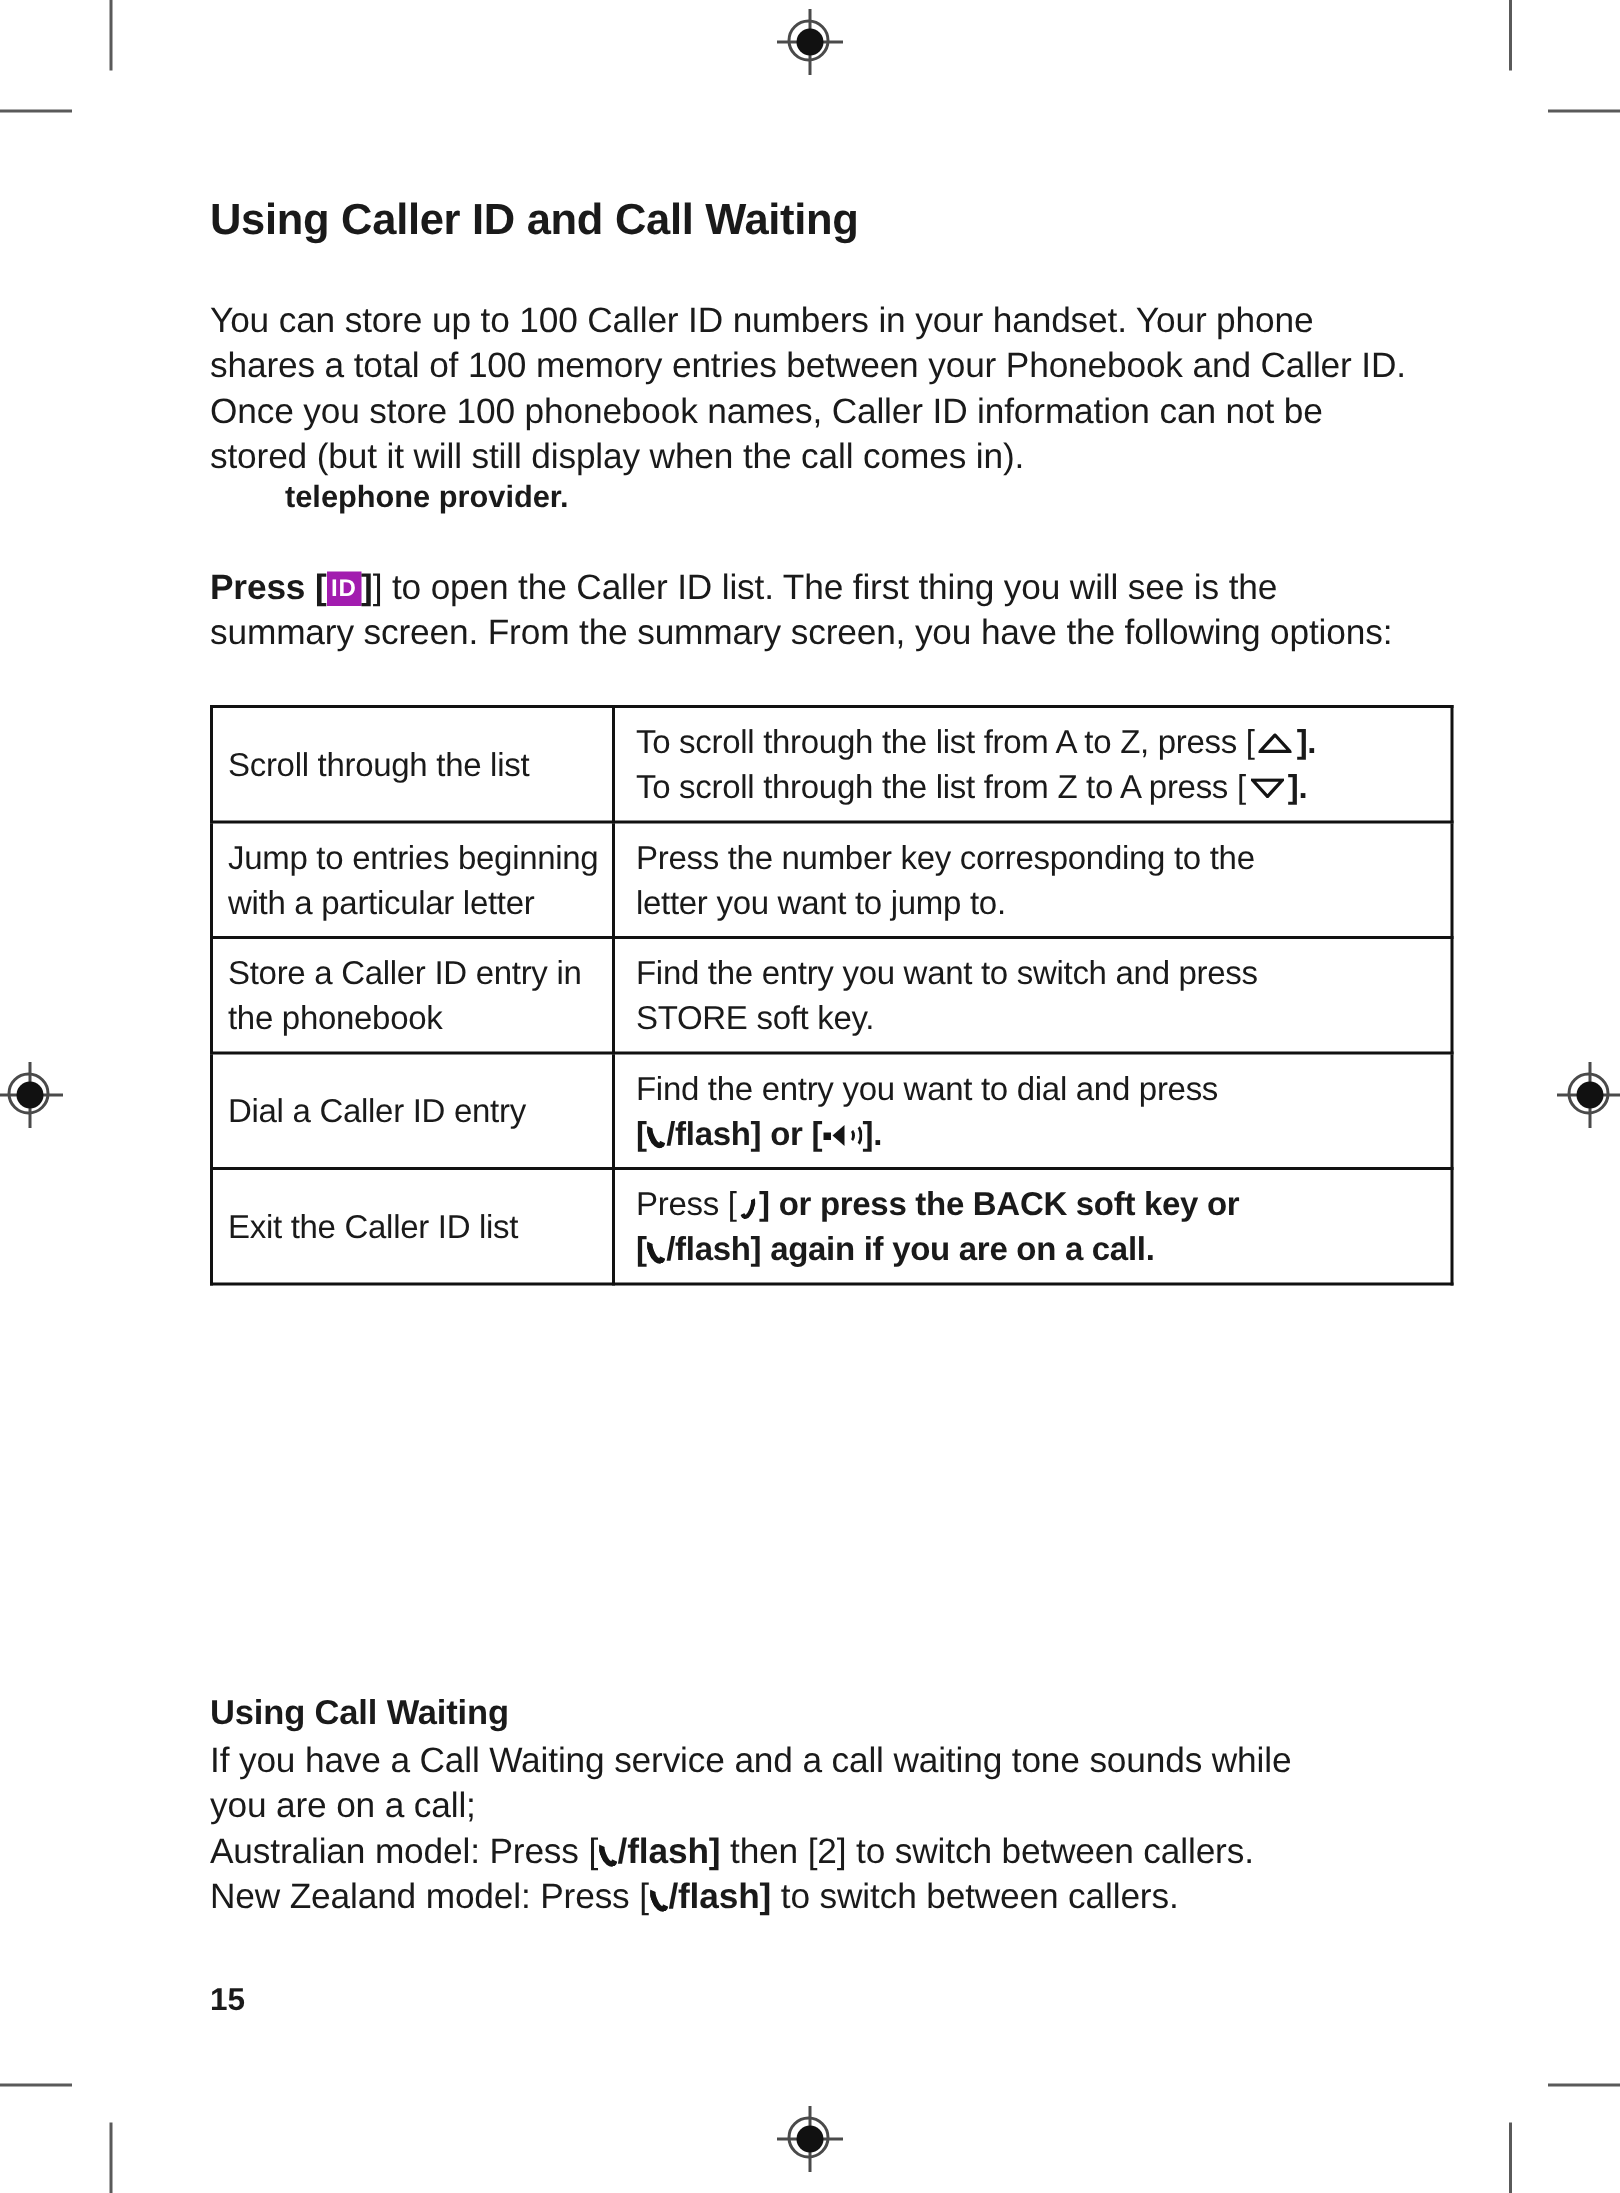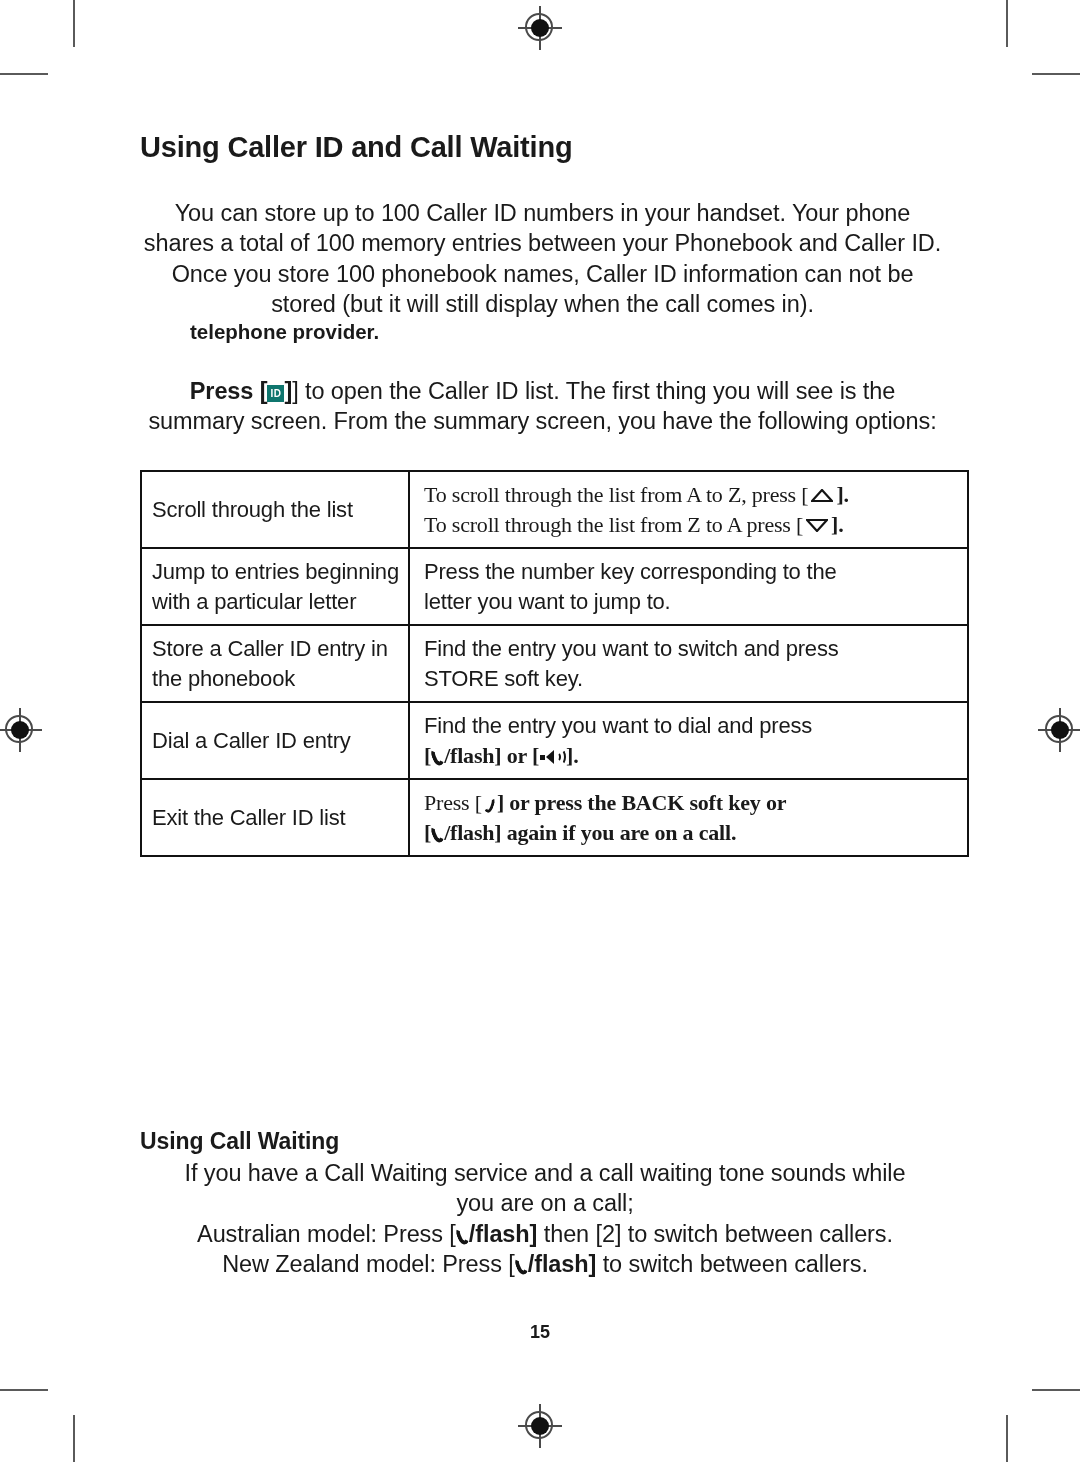--- a/index.html
+++ b/index.html
@@ -80,21 +80,20 @@
     top: 131px;
     left: 0;
     white-space: nowrap;
     text-align: center;
   }
 
   .body-text {
     font-size: 23.5px;
     line-height: 30.4px;
     letter-spacing: -0.1px;
-    text-align: center;
   }
 
   .intro {
     position: absolute;
     top: 198px;
     left: 0;
     width: 805px;
   }
 
   .note {
@@ -114,23 +113,23 @@
     left: 0;
     width: 805px;
   }
 
   
   .kb {            
     font-weight: bold;
   }
   .icon-id {
     display: inline-block;
-    background: #0f766e;
+    background: #a21caf;
     color: #ffffff;
-    font-size: 10px;
+    font-size: 16px;
     font-weight: bold;
     line-height: 1;
     padding: 4px 3px 3px 3px;
     letter-spacing: 0.5px;
     vertical-align: 2px;
     font-family: "Liberation Sans", sans-serif;
   }
   .icon-handset {
     display: inline-block;
     width: 11px;
@@ -228,21 +227,21 @@
   table.opt td {
     border: 2.5px solid #111;
     font-size: 22px;
     line-height: 29.5px;
     letter-spacing: -0.2px;
     vertical-align: middle;
     padding: 8px 0 8px 10px;
   }
   table.opt td.c1 { width: 256px; border-radius: 18px; }
   table.opt td.c2 { width: 543px; padding-left: 14px; }
-  table.opt td.c2 .tight { white-space: nowrap; font-family: Liberation Serif, serif; }
+  table.opt td.c2 .tight { white-space: nowrap; }
 
   
   .subhead {
     position: absolute;
     top: 1128px;
     left: 0;
     font-size: 23px;
     font-weight: bold;
     letter-spacing: -0.1px;
   }
@@ -252,22 +251,22 @@
     left: 0;
     width: 810px;
   }
   .lower .ln { display: block; white-space: nowrap; }
 
   .pageno {
     position: absolute;
     top: 1322px;
     left: 0;
     width: 800px;
-    text-align: center;
-    font-size: 18px;
+    text-align: left;
+    font-size: 21px;
     font-weight: bold;
   }
 </style>
 </head>
 <body>
 
 <div class="reg-target" style="left:518px; top:6px;">
   <div class="ring"></div>
   <div class="hline"></div>
   <div class="vline"></div>

